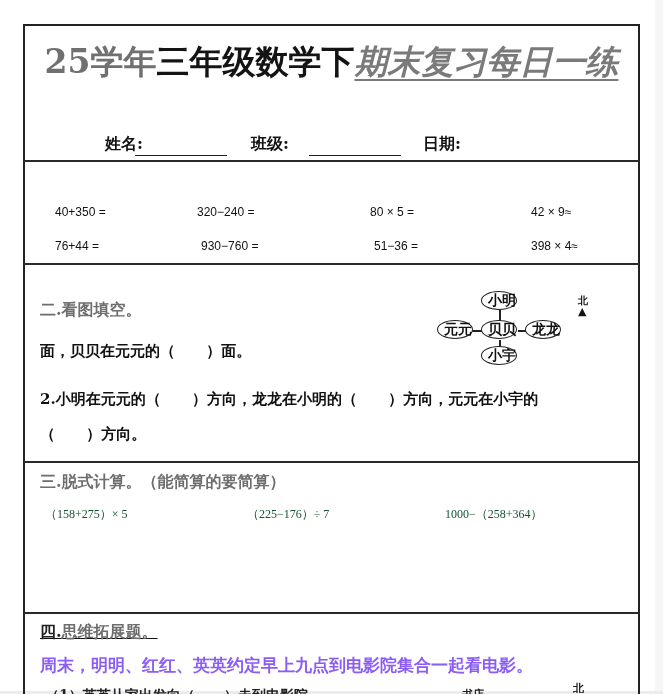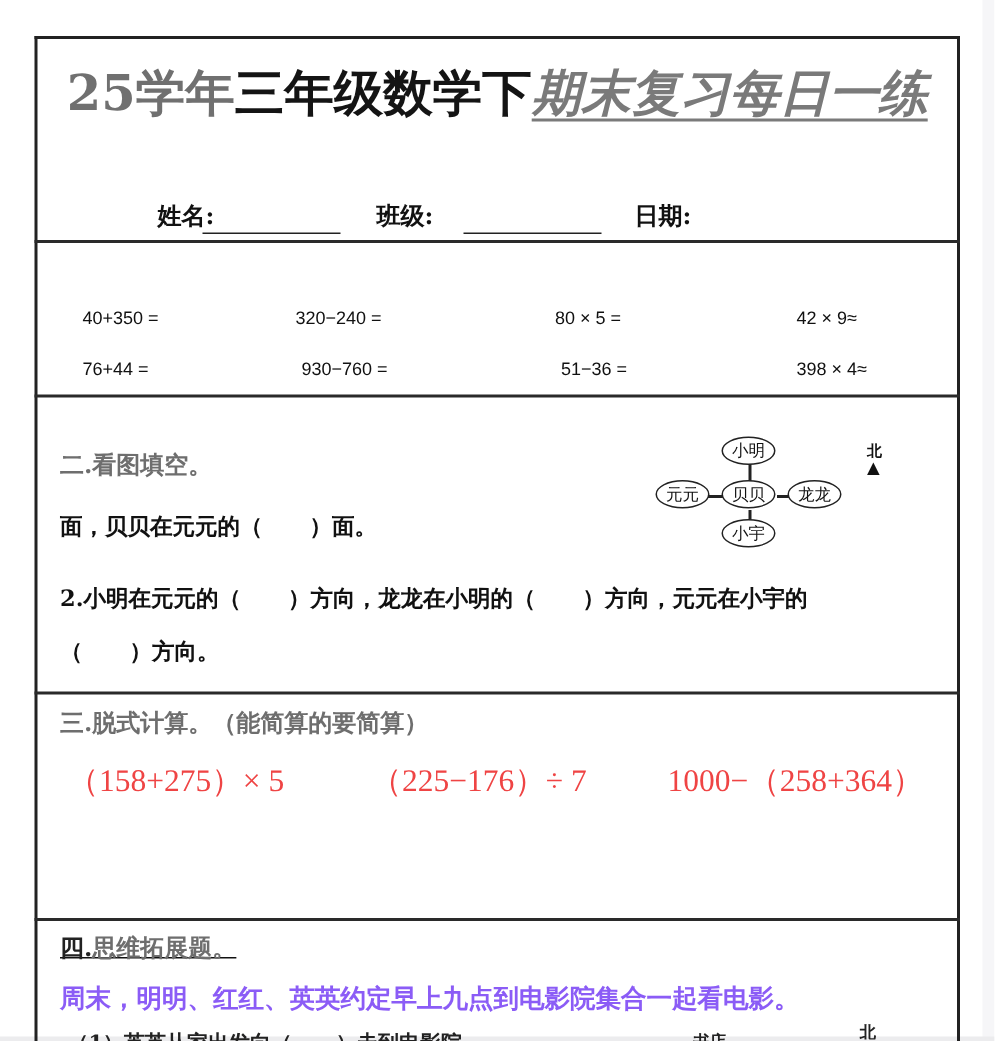--- a/index.html
+++ b/index.html
@@ -28,26 +28,26 @@
     font-size: 19px; font-weight: bold; color: #333; white-space: pre;
   }
   .info { position: absolute; top: 108px; font-size: 16px; font-weight: bold; color: #111; }
   .blank-line { position: absolute; top: 128px; height: 1px; border-bottom: 1.5px solid #222; }
   .sec-head { position: absolute; left: 15px; font-size: 16px; font-weight: bold; white-space: nowrap; }
   .sec-head .num { color: #444; }
   .sec-head .txt { color: #6e6e6e; }
   .sec-head .txt-dark { color: #222; }
   .calc { position: absolute; font-size: 12px; color: #111; font-family: "Liberation Sans", "DejaVu Sans", sans-serif; white-space: nowrap; }
   .q { position: absolute; left: 15px; font-size: 15px; font-weight: bold; color: #111; white-space: pre; }
-  .expr { position: absolute; font-size: 21px; color: #ef4444; white-space: pre; font-family: "Liberation Serif", serif; }
+  .expr { position: absolute; font-size: 12px; color: #14532d; white-space: pre; font-family: "Liberation Serif", serif; }
   .story { position: absolute; left: 15px; font-size: 17px; font-weight: bold; color: #8b5cf6; white-space: nowrap; }
   .diagram { position: absolute; left: 410px; top: 265px; width: 160px; height: 72px; }
   .node {
     position: absolute; width: 34px; height: 17px; border: 1.5px solid #222; border-radius: 50%;
-    font-size: 11px; font-weight: normal; text-align: center; line-height: 17px; background: #fff;
+    font-size: 14px; font-weight: bold; text-align: right; line-height: 17px; background: #fff;
   }
   .edge { position: absolute; background: #222; }
   .north { position: absolute; font-size: 10px; font-weight: bold; text-align: center; }
   .cut { position: absolute; top: 661px; font-size: 14px; font-weight: bold; color: #222; white-space: pre; overflow: hidden; height: 8px; }
 </style>
 </head>
 <body>
 
 <div class="right-strip"></div>
 <div class="bottom-strip"></div>

